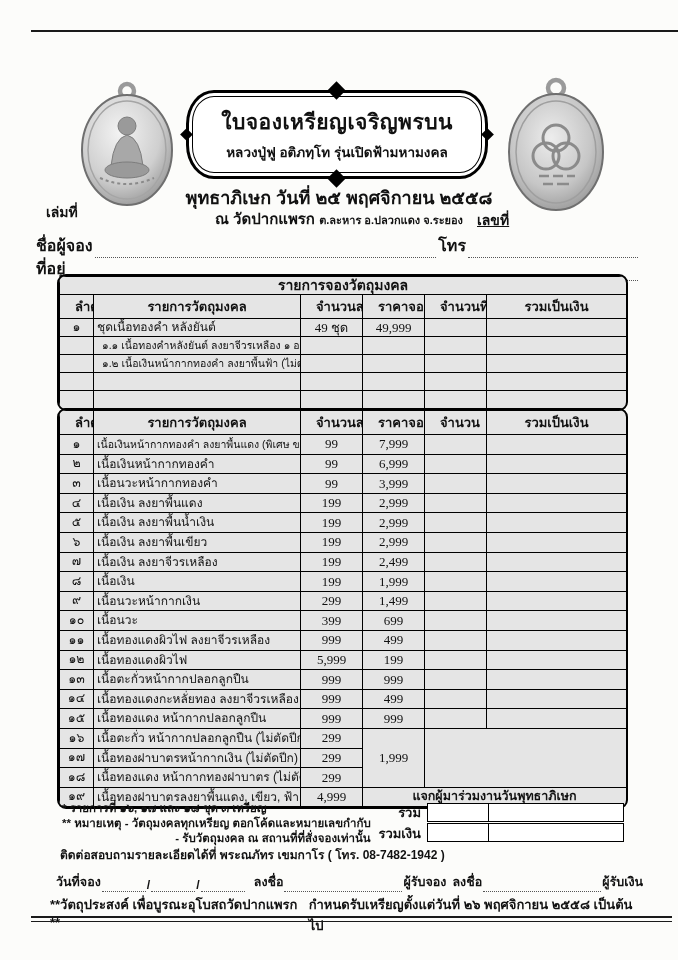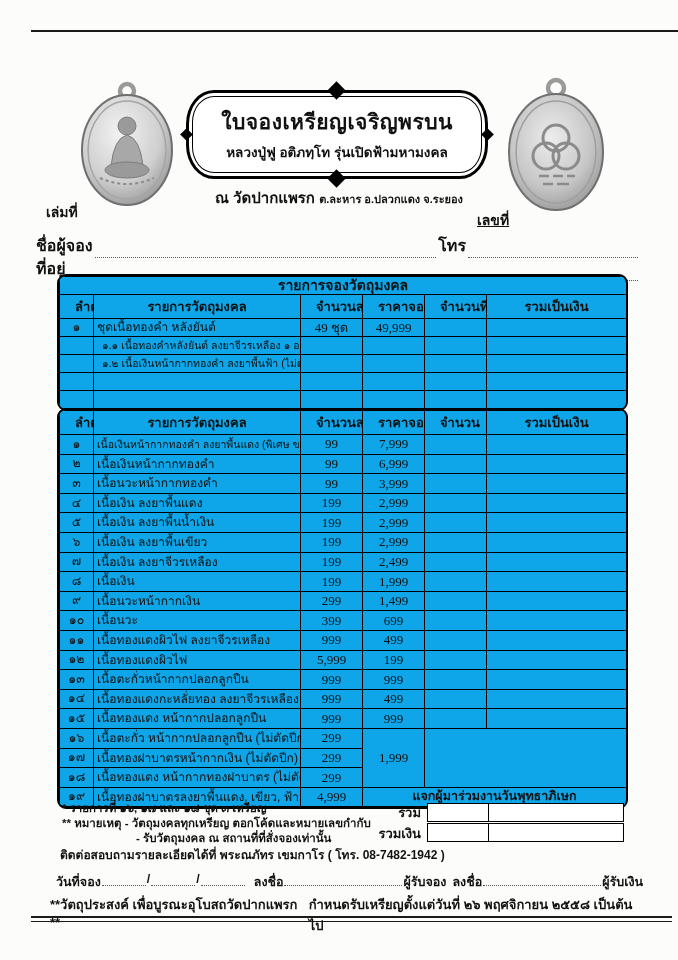--- a/index.html
+++ b/index.html
@@ -33,49 +33,49 @@
   .num{position:absolute;left:477px;top:209px;font-size:14px;font-weight:bold;text-decoration:underline;}
 
   
   .fline{position:absolute;left:36px;right:38px;display:flex;align-items:flex-end;font-size:16px;font-weight:bold;}
   .fline .dots{flex:1;border-bottom:1.6px dotted #555;height:15px;margin:0 2px;}
   .fline .dots.short{flex:0 0 170px;}
   .fl1{top:233px;}
   .fl2{top:256px;}
 
   
-  .twrap{position:absolute;left:57px;width:567px;border:2px solid #000;border-radius:9px;overflow:hidden;background:#0ea5e9;}
+  .twrap{position:absolute;left:57px;width:567px;border:2px solid #000;border-radius:9px;overflow:hidden;background:#e5e5e5;}
   .t1{top:274px;}
   .t2{top:408px;}
   table{border-collapse:collapse;width:100%;table-layout:fixed;}
   td,th{border:1px solid #000;padding:0 3px;overflow:hidden;white-space:nowrap;vertical-align:middle;line-height:1.05;}
   th{font-size:13px;font-weight:bold;height:23px;padding:0 15px;}
   .t1-title td{font-size:14px;font-weight:bold;text-align:center;height:17px;border-bottom:1px solid #000;}
   .c-no{text-align:center;font-size:12.5px;}
   .c-desc{font-size:12px;text-align:left;}
   .c-desc.sub{font-size:10.5px;padding-left:8px;}
   .c-num{text-align:center;font-family:"Liberation Serif","DejaVu Serif",serif;font-size:13px;}
   .t1 td{height:17px;}
   .t2 td{height:18.6px;}
   .giveaway{text-align:center;font-size:12.5px;font-weight:bold;}
 
   
   .notes{position:absolute;left:62px;top:801px;font-size:11.5px;font-weight:bold;line-height:1.3;}
-  .notes .n3{padding-left:74px;}
+  .notes .n3{padding-left:74px;text-align:right;}
   .totals{position:absolute;left:365px;top:802px;width:259px;}
   .trow{display:flex;align-items:center;height:21px;}
   .tlabel{width:56px;text-align:right;padding-right:6px;font-size:13px;font-weight:bold;}
   .tcell{border:1.5px solid #000;height:19px;box-sizing:border-box;background:#fff;}
   .tc1{width:62px;}
   .tc2{width:136px;margin-left:-1.5px;}
   .trow+.trow .tcell{margin-top:-1.5px;}
 
   .contact{position:absolute;left:60px;top:845px;font-size:12px;font-weight:bold;}
 
-  .sigline{position:absolute;left:56px;right:30px;top:872px;display:flex;align-items:flex-start;font-size:12.5px;font-weight:bold;}
+  .sigline{position:absolute;left:56px;right:30px;top:872px;display:flex;align-items:flex-end;font-size:12.5px;font-weight:bold;}
   .sigline .dots{border-bottom:1.6px dotted #555;height:13px;margin:0 1px;}
   .d-date{width:44px;}
   .d-sig{width:118px;}
 
   .footline{position:absolute;left:50px;right:34px;top:894px;display:flex;justify-content:space-between;font-size:13px;font-weight:bold;}
 </style>
 </head>
 <body>
 
 <div class="page">
@@ -125,20 +125,21 @@
     <span class="orn d b"></span>
     <span class="orn l"></span>
     <span class="orn r"></span>
     <div class="frame-inner">
       <div class="ftitle">ใบจองเหรียญเจริญพรบน</div>
       <div class="fsub">หลวงปู่ฟู อติภทฺโท รุ่นเปิดฟ้ามหามงคล</div>
     </div>
   </div>
 
   <div class="ceremony">
+    <div class="cer1">พุทธาภิเษก วันที่ ๒๕ พฤศจิกายน ๒๕๕๘</div>
     <div class="cer2">
       <span>ณ วัดปากแพรก</span>
       <small>ต.ละหาร อ.ปลวกแดง จ.ระยอง</small>
     </div>
   </div>
 
   <div class="vol">เล่มที่</div>
   <div class="num">เลขที่</div>
 
   <div class="fline fl1">

